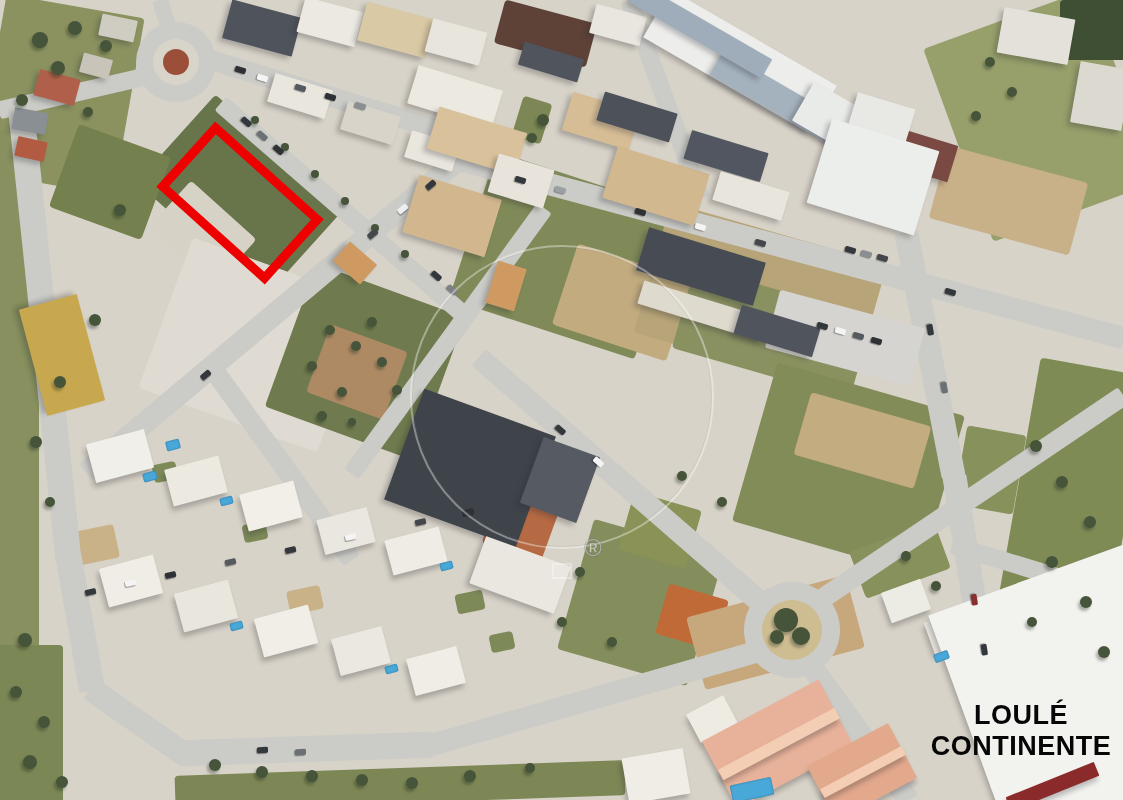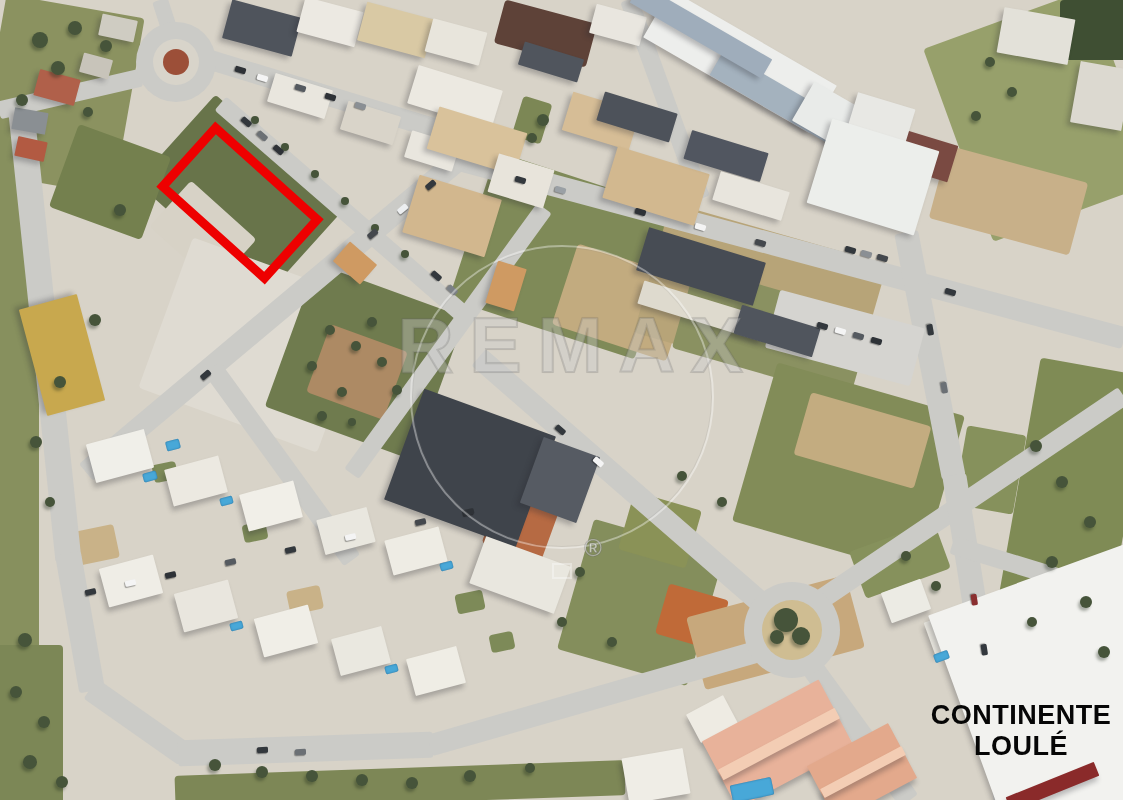--- a/index.html
+++ b/index.html
@@ -289,21 +289,20 @@
       <div class="f car" style="left: 844.5px; top: 247.25px; width: 11px; height: 5.5px; background: rgb(51, 56, 61); transform: rotate(15deg);"></div>
       <div class="f car" style="left: 860.5px; top: 251.25px; width: 11px; height: 5.5px; background: rgb(138, 143, 148); transform: rotate(15deg);"></div>
       <div class="f car" style="left: 876.5px; top: 255.25px; width: 11px; height: 5.5px; background: rgb(68, 72, 77); transform: rotate(15deg);"></div>
     </div>
 
   <div id="highlight" style="left: 167px; top: 159px; width: 146px; height: 88px; transform: rotate(42deg); border: 9px solid rgb(238, 0, 0);"></div>
 
   <div id="watermark">
     <div class="wm-balloon" id="wm-balloon" style="left: 410px; top: 245px; width: 300px; height: 300px;"></div>
     <div class="wm-basket" id="wm-basket" style="left: 552px; top: 563px;"></div>
-    <div class="wm-text" id="wm-text" style="left: 578px; top: 345px;">REMAX</div>
     <div class="wm-reg" id="wm-reg" style="left: 593px; top: 548px;">®</div>
   </div>
 
   <div id="location-label" style="left: 922px; top: 700px; width: 198px; color: rgb(6, 6, 6); font-size: 27px;">
+    <div>LOULÉ</div>
     <div>CONTINENTE</div>
-    <div>LOULÉ</div>
   </div>
 </div>
 
 </body></html>

